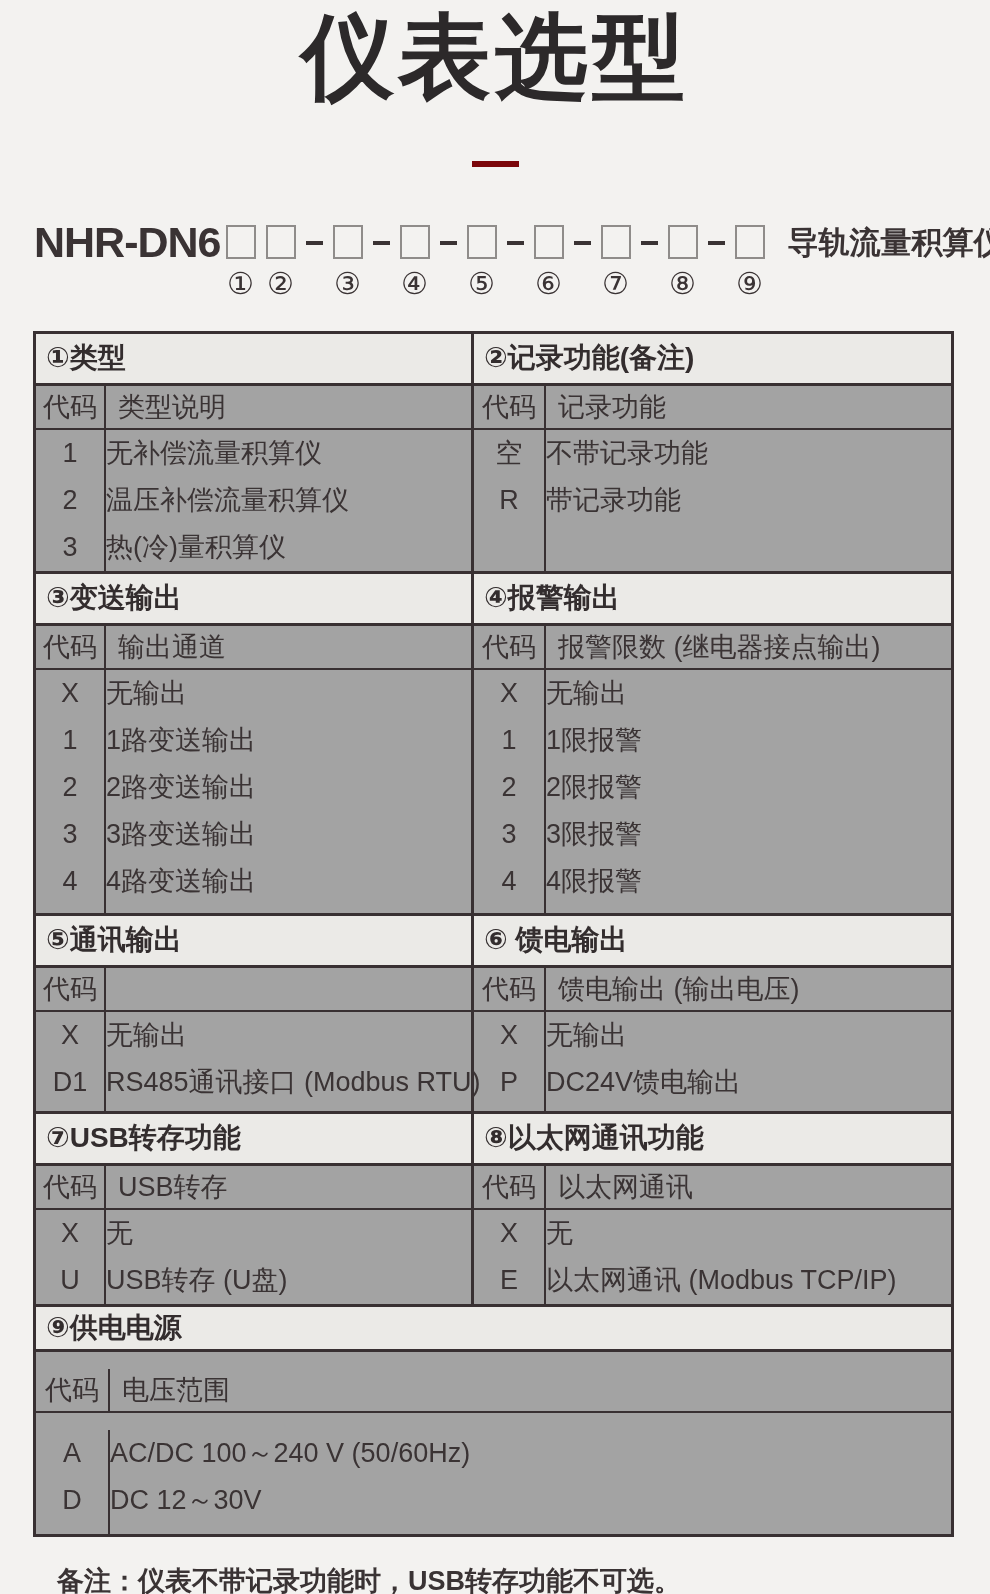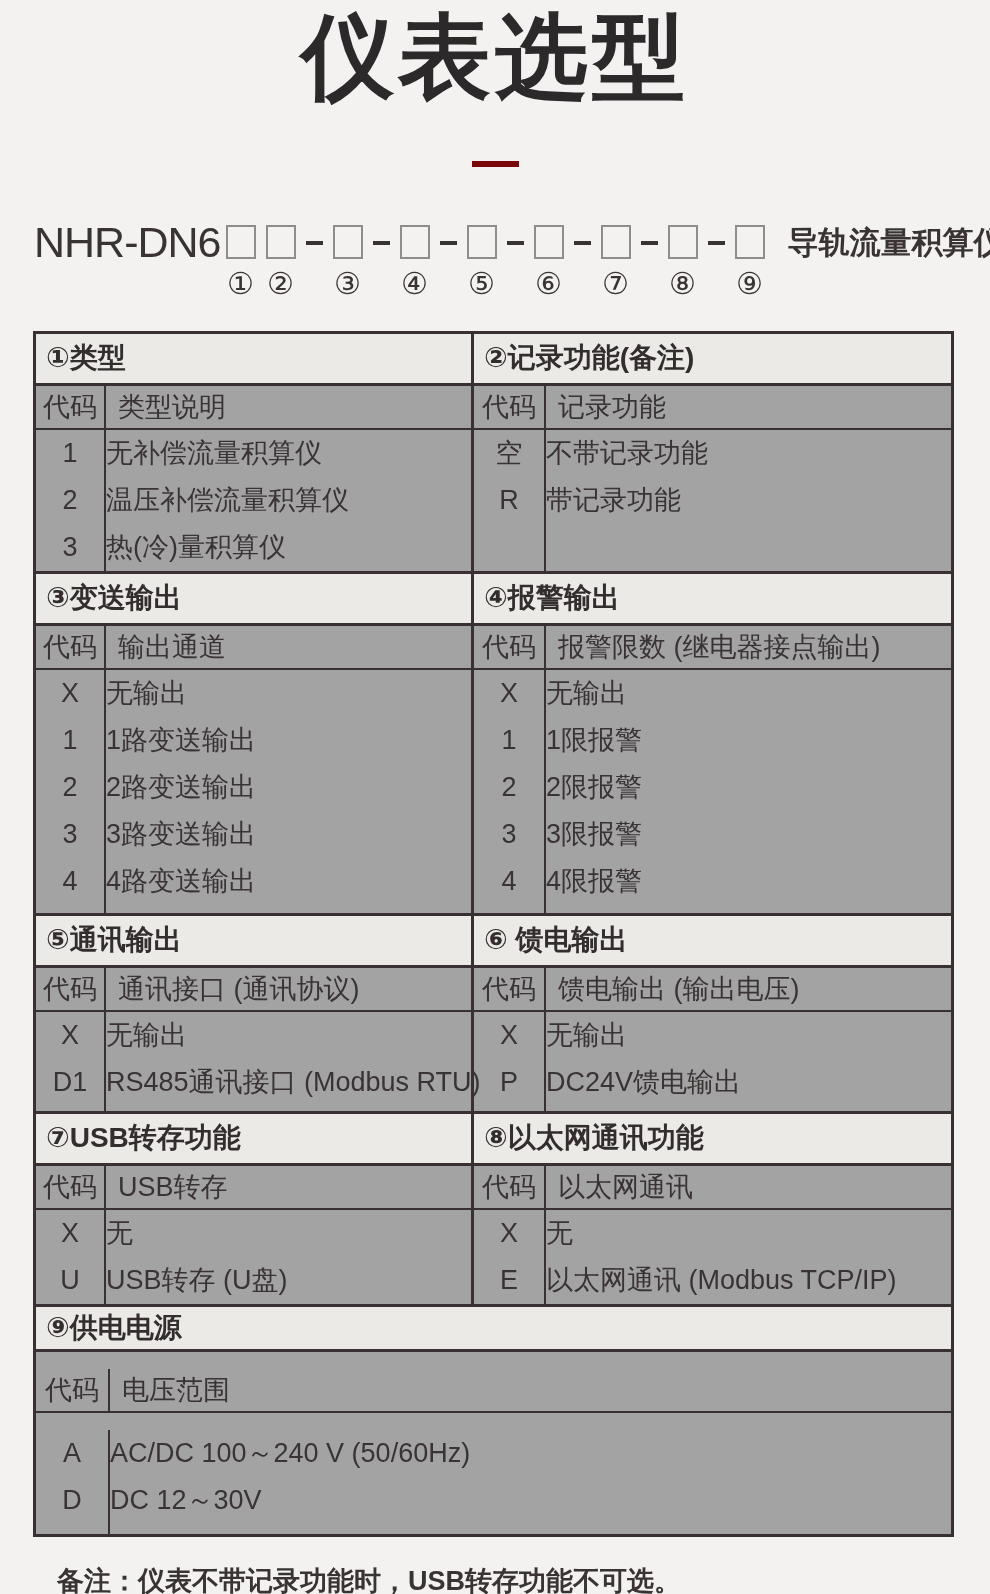--- a/index.html
+++ b/index.html
@@ -20,21 +20,21 @@
   .accent-bar{
     width:47px;height:6px;background:#7b060a;
     margin:50px auto 0 auto;
   }
 
   
   .model-line{
     display:flex;align-items:flex-start;
     margin:58px 0 0 34px;
   }
-  .model-prefix{font-size:43px;line-height:35px;letter-spacing:-1px;white-space:nowrap;}
+  .model-prefix{font-size:43px;line-height:35px;letter-spacing:-1px;white-space:nowrap;font-weight:bold;}
   .slot{display:flex;flex-direction:column;align-items:center;margin:0 5px;}
   .slot .box{width:30px;height:34px;border:2px solid #8f8c8a;box-sizing:border-box;background:transparent;}
   .slot .num{margin-top:8px;font-size:30px;line-height:34px;font-family:"DejaVu Sans",sans-serif;}
   .mdash{width:17px;height:4px;background:#3a3334;margin:16px 5px 0 5px;flex:none;}
   .model-suffix{font-size:31px;line-height:36px;font-weight:600;margin-left:18px;white-space:nowrap;}
 
   
   .tbl{
     width:921px;box-sizing:border-box;
     margin:30px 0 0 33px;
@@ -230,21 +230,20 @@
           </div>
         </div>
       </div>
     </div>
 
     <div class="band band-ef">
       <div class="half left">
         <div class="sec-h">⑤通讯输出</div>
         <div class="hdr-row">
           <div class="c-code">代码</div>
-          <div class="c-desc">通讯接口 (通讯协议)</div>
         </div>
         <div class="vals">
           <div class="v-codes">
             <div>X</div>
             <div>D1</div>
           </div>
           <div class="v-descs">
             <div>无输出</div>
             <div>RS485通讯接口 (Modbus RTU)</div>
           </div>

